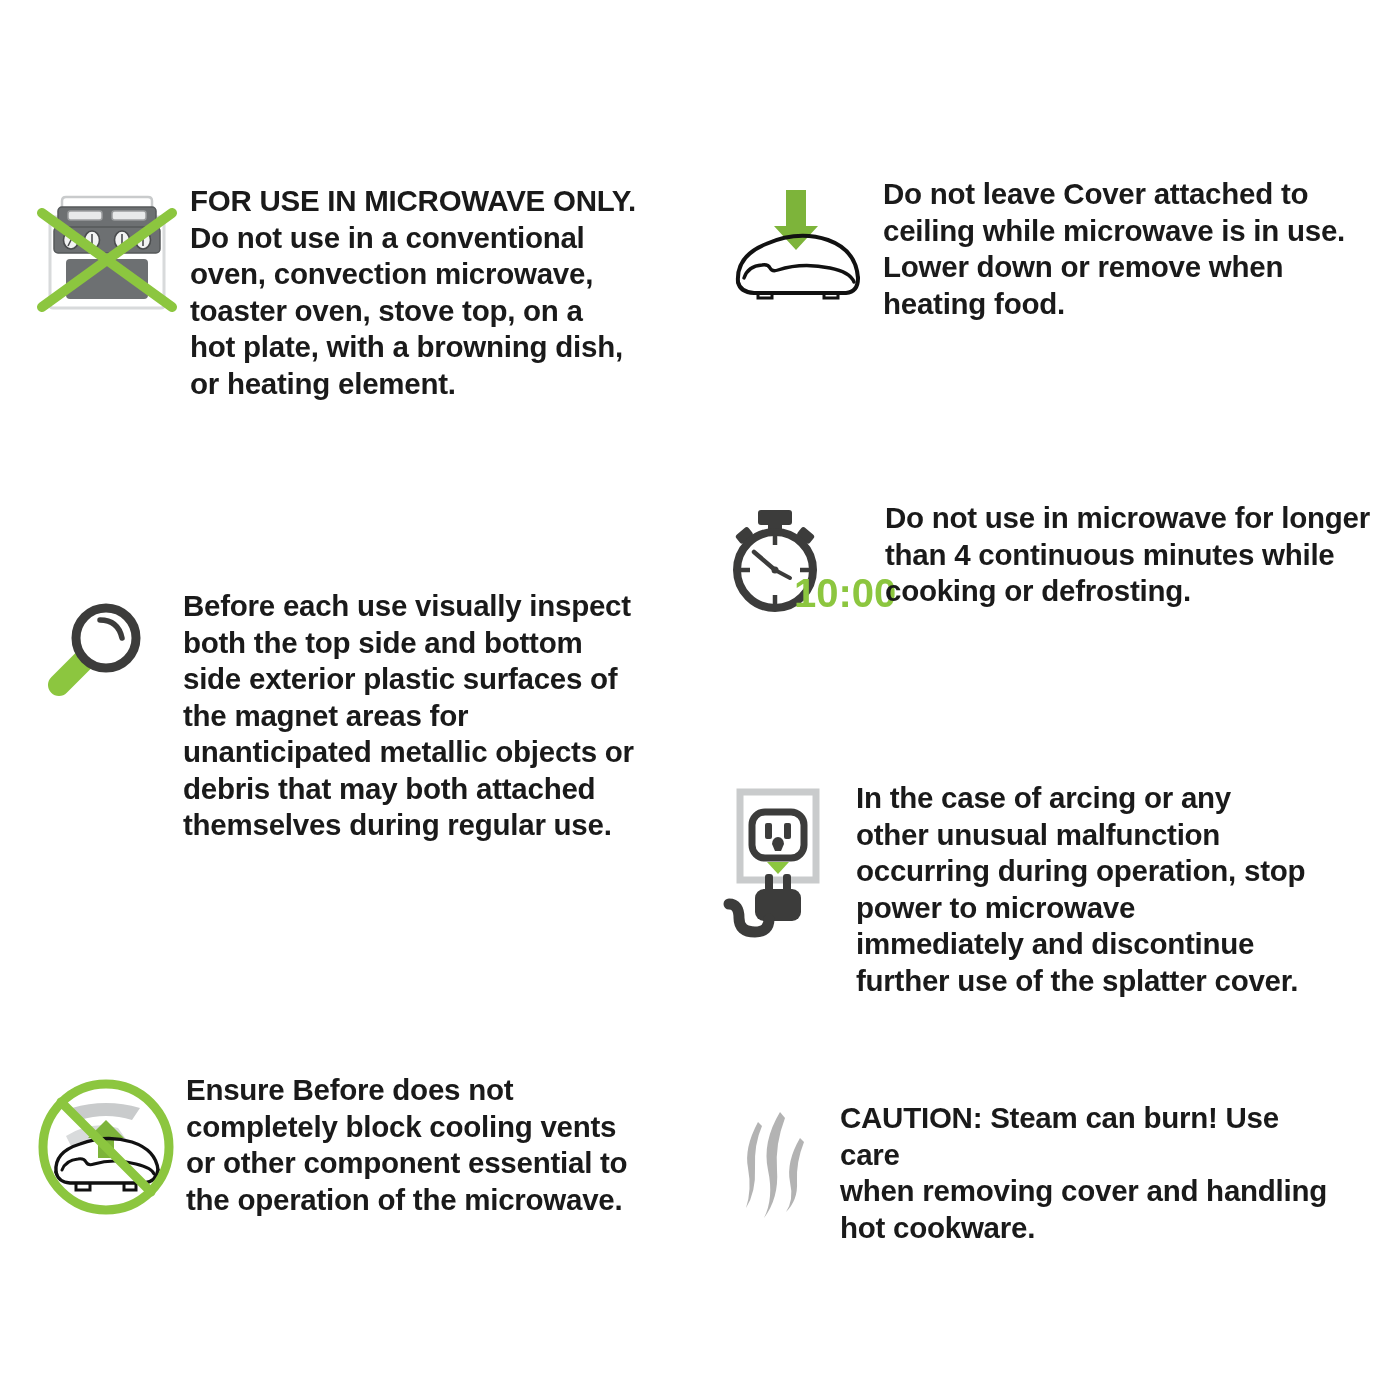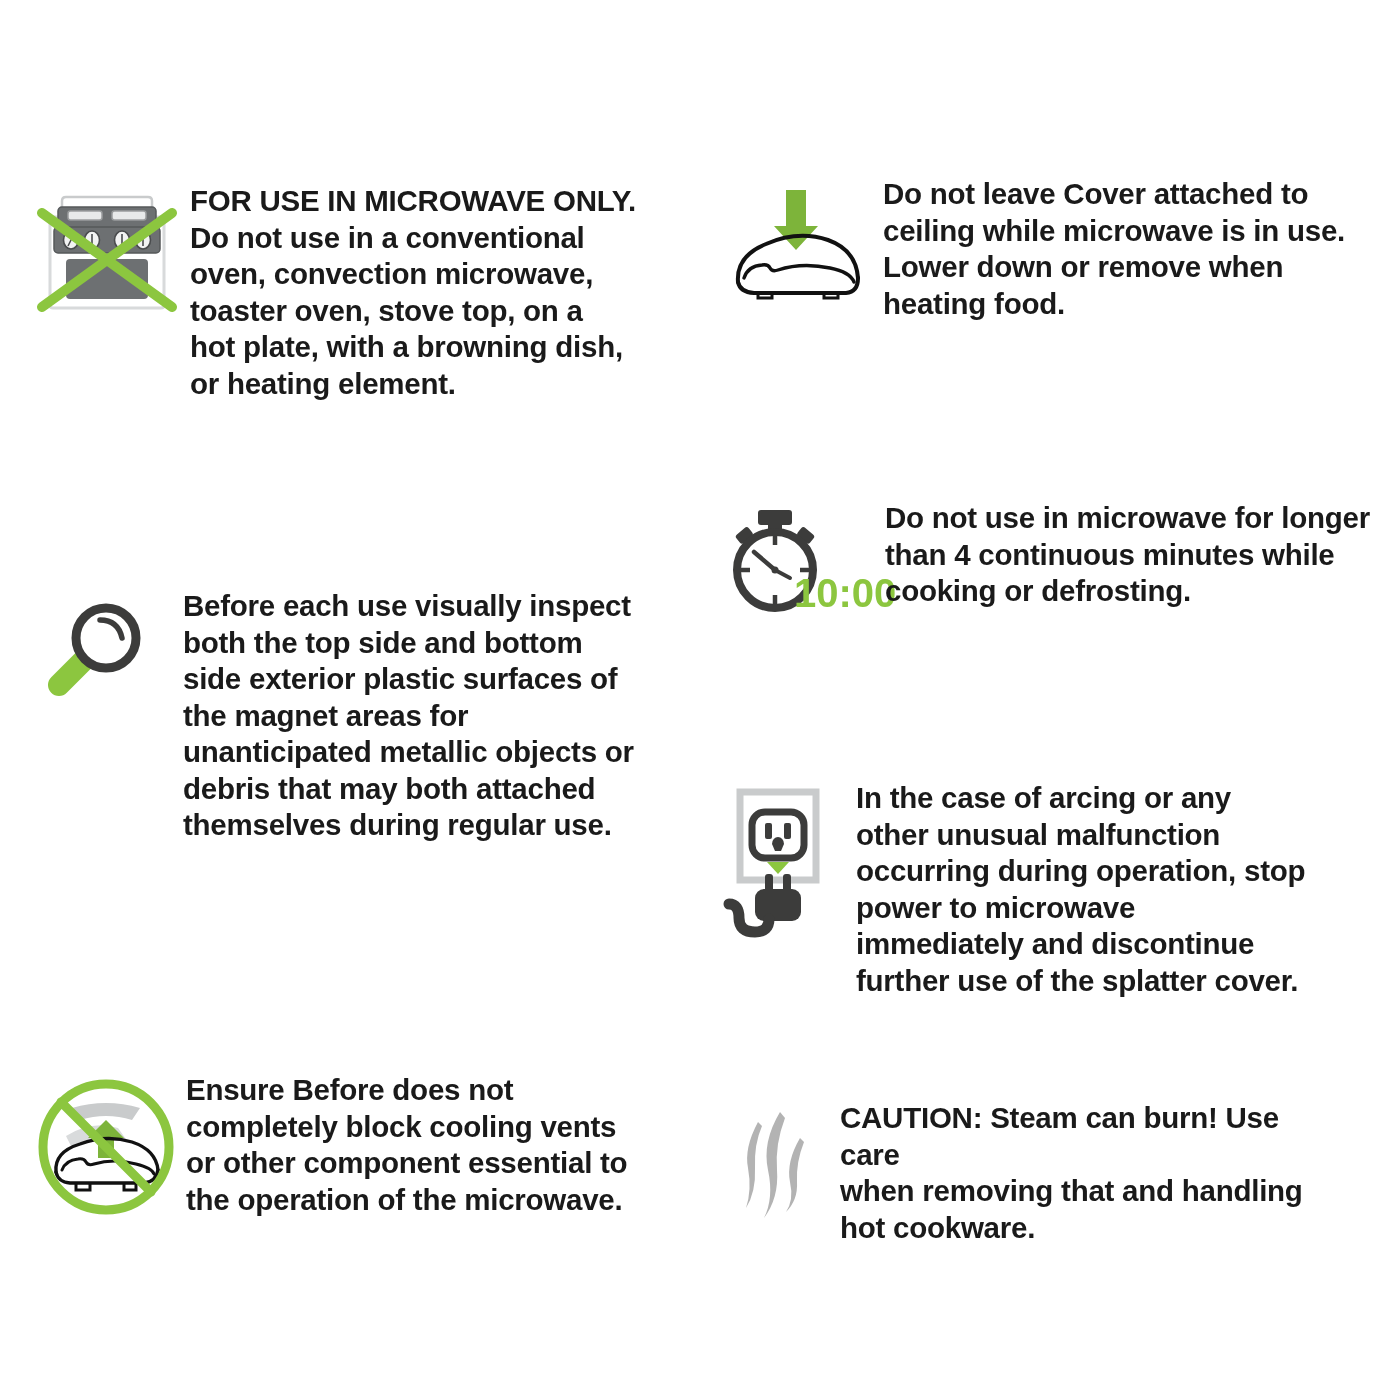--- a/index.html
+++ b/index.html
@@ -254,17 +254,17 @@
 
           <path d="M26 14 Q12 40 16 60 Q20 82 14 100 Q24 84 23 60 Q22 36 30 18 Z"></path>
 
           <path d="M48 4 Q30 34 36 62 Q42 90 32 110 Q47 90 45 62 Q43 36 53 10 Z"></path>
 
           <path d="M68 30 Q54 54 58 74 Q62 92 54 104 Q66 92 65 74 Q64 54 72 34 Z"></path>
         </g>
       </svg>
     </div>
     <div class="item-text">CAUTION: Steam can burn! Use care
-when removing that and handling
+when removing cover and handling
 hot cookware.</div>
   </div>
 
 </div>
 
 </body></html>

